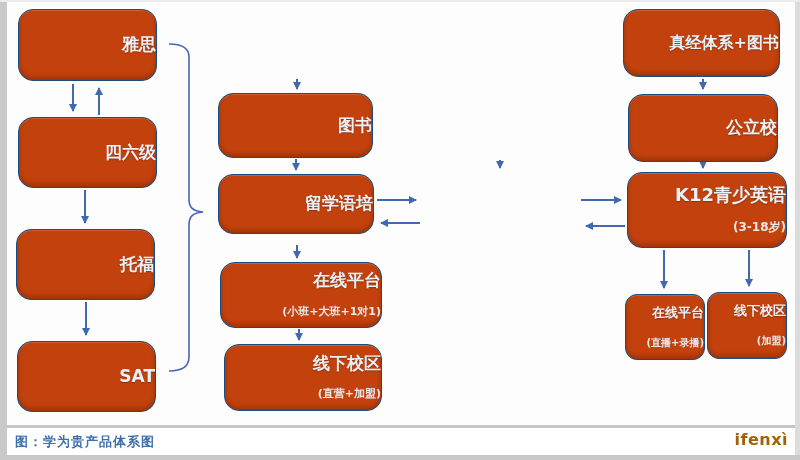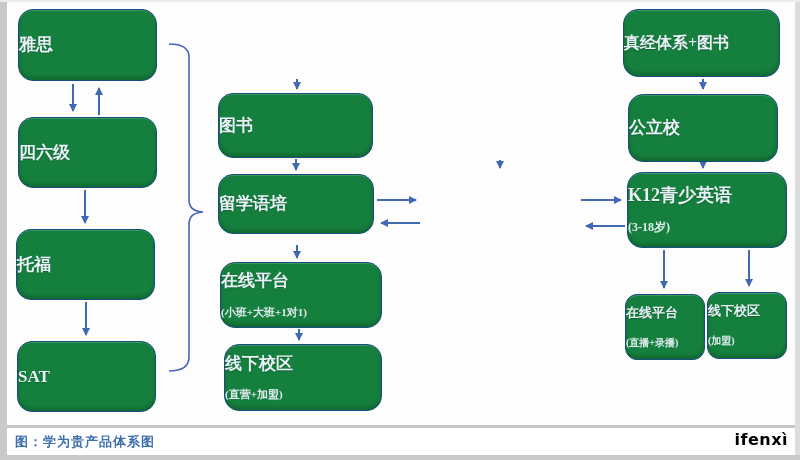--- a/index.html
+++ b/index.html
@@ -14,31 +14,31 @@
   .strip-bottom{left:0;bottom:0;width:800px;height:5px;}
   .strip-top{left:0;top:0;width:800px;height:2px;background:#ececec;}
   .divider{position:absolute;left:0;top:425px;width:800px;height:3px;background:#c6c6c6;}
   .caption-bar{position:absolute;left:0;top:428px;width:800px;height:27px;background:#ffffff;}
   .caption{
     position:absolute;left:15px;top:433px;font-size:13px;font-weight:bold;
     color:#3e6fae;letter-spacing:1px;
   }
   .brand{
     position:absolute;right:12px;top:430px;font-size:16px;font-weight:bold;
-    color:#000000;letter-spacing:0.5px;
+    color:#a16207;letter-spacing:0.5px;
   }
   svg.connectors{position:absolute;left:0;top:0;width:800px;height:460px;}
   .edge{stroke:#4169b2;stroke-width:2;fill:none;}
   .brace{stroke:#4a63b8;stroke-width:1.6;fill:none;}
   .node{
-    position:absolute;display:flex;flex-direction:column;align-items:flex-start;
-    justify-content:center;background:#15803d;border:1px solid #174d80;
+    position:absolute;display:flex;flex-direction:column;align-items:flex-end;
+    justify-content:center;background:#c2410c;border:1px solid #174d80;
     border-radius:15px;color:#eaf1f8;text-align:center;
     box-shadow:inset 0 1px 0 rgba(255,255,255,.18), inset 0 -3px 4px rgba(0,0,0,.20);
-    box-sizing:border-box;line-height:1.15;font-family:Liberation Serif, serif;
+    box-sizing:border-box;line-height:1.15;
   }
   .node-label{font-size:17px;font-weight:bold;text-shadow:0 1px 1px rgba(0,0,0,.25);}
   .node-sub{font-size:11px;font-weight:bold;margin-top:15px;opacity:.95;}
   .node.small{border-radius:12px;}
   .node.small .node-label{font-size:13px;}
   .node.small .node-sub{font-size:10px;margin-top:16px;}
 </style>
 </head>
 <body>
 

